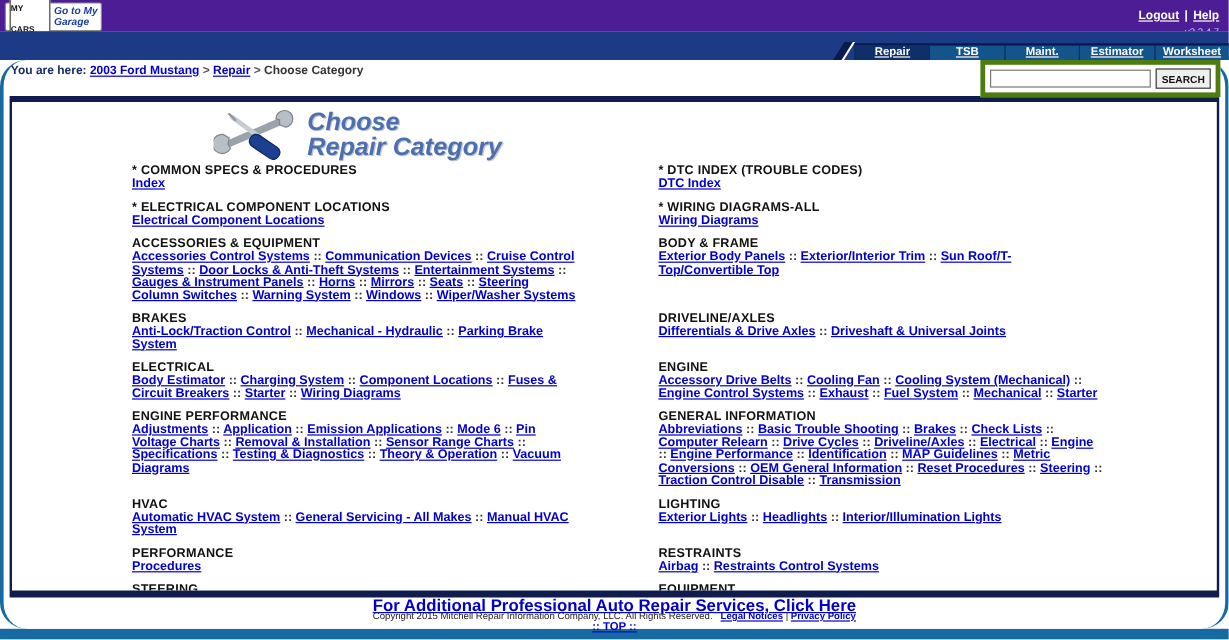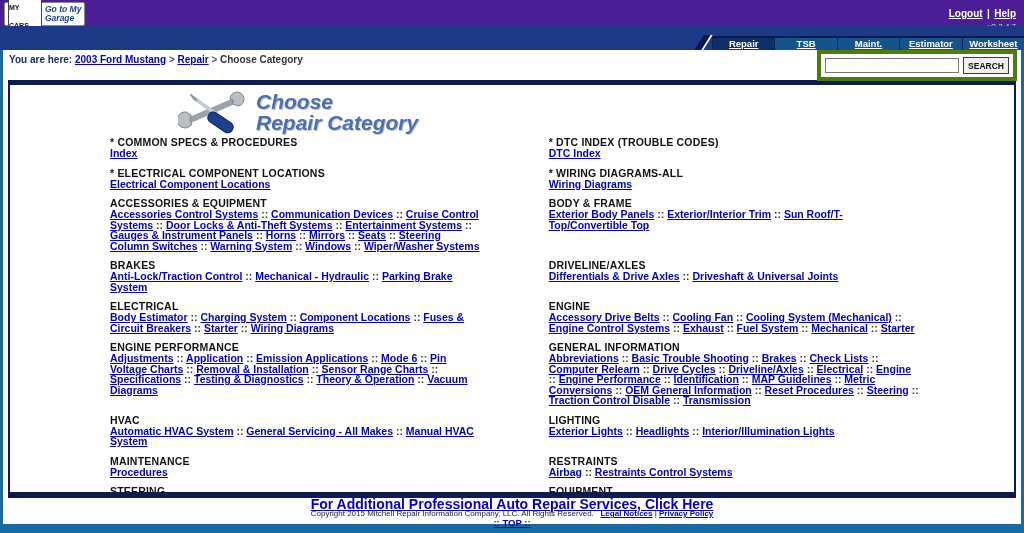--- a/index.html
+++ b/index.html
@@ -25,21 +25,21 @@
   .logo-one { color:#e8412f; }
   .logo-badge { width:14px; height:14px; border-radius:50%; background:#11245e; border:1px solid #6f85c9; color:#fff; font-size:4.5px; font-weight:bold; display:flex; align-items:center; justify-content:center; }
   .tagline { font-size:6.5px; color:#9fb0e0; margin-top:-1px; }
   .tagline b { color:#e6ebff; }
   .tab-slash { position:absolute; right:316px; bottom:0; width:9px; height:15px; background:#0a1a4e; border-right:2px solid #ffffff; transform:skewX(-32deg); }
   .tabstrip { position:absolute; right:0; bottom:0; width:312px; height:14px; display:flex; background:#14548c; border-top:2px solid #0a1a4e; }
   .tab { flex:1; text-align:center; color:#ffffff; font-weight:bold; font-size:9.5px; line-height:12px; text-decoration:underline; border-left:1px solid #0a2a5e; cursor:pointer; white-space:nowrap; }
   .tab.selected { background:#0f2f6b; }
 
   
-  .page-frame { border-left:3px solid #1769a3; border-right:3px solid #1769a3; height:474px; background:#ffffff; position:relative; }
+  .page-frame { border-left:3px solid #1769a3; border-right:3px solid #1769a3; height:474px; background:#ffffff; position:relative;border-radius:22px; }
 
   .crumb-row { height:22px; position:relative; padding:4px 0 0 6px; font-size:10px; }
   .crumb-prefix { font-weight:bold; color:#1a2b66; }
   .crumb-row a { color:#0000cc; font-weight:bold; text-decoration:underline; cursor:pointer; }
   .crumb-sep { color:#555; font-weight:bold; }
   .crumb-current { color:#333; font-weight:bold; }
   .search-box { position:absolute; right:4px; top:0px; border:4px solid #4d7c0f; background:#fff; padding:3px 4px; display:flex; align-items:center; gap:4px; }
   .search-box input { width:134px; height:15px; border:1px solid #777; font-size:10px; padding:0 2px; }
   .search-btn { height:17px; border:1px solid #3a3a3a; background:#efefef; font-size:8.5px; font-weight:bold; color:#111; padding:0 4px; cursor:pointer; font-family:"Liberation Sans", sans-serif; }
 
@@ -236,21 +236,21 @@
           <div class="cat-cell right">
             <div class="cat-section">
               <div class="cat-title">LIGHTING</div>
               <div class="cat-links"><a>Exterior Lights</a><span class="sep"> :: </span><a>Headlights</a><span class="sep"> :: </span><a>Interior/Illumination Lights</a></div>
             </div>
           </div>
         </div>
         <div class="cat-row">
           <div class="cat-cell">
             <div class="cat-section">
-              <div class="cat-title">MAINTENANCE</div>
+              <div class="cat-title">PERFORMANCE</div>
               <div class="cat-links"><a>Procedures</a></div>
             </div>
           </div>
           <div class="cat-cell right">
             <div class="cat-section">
               <div class="cat-title">RESTRAINTS</div>
               <div class="cat-links"><a>Airbag</a><span class="sep"> :: </span><a>Restraints Control Systems</a></div>
             </div>
           </div>
         </div>

